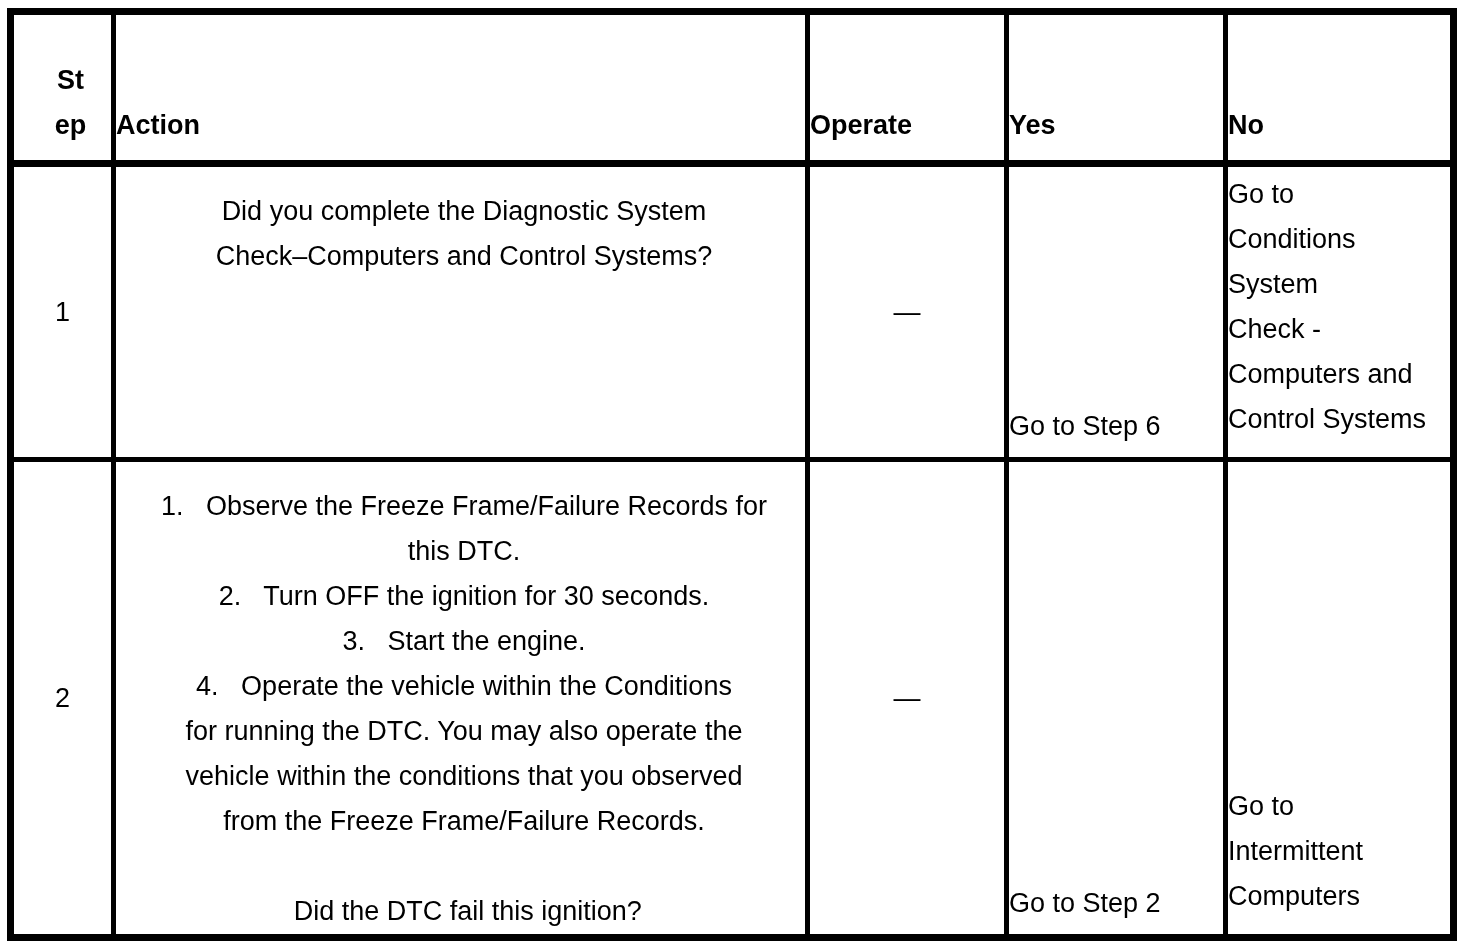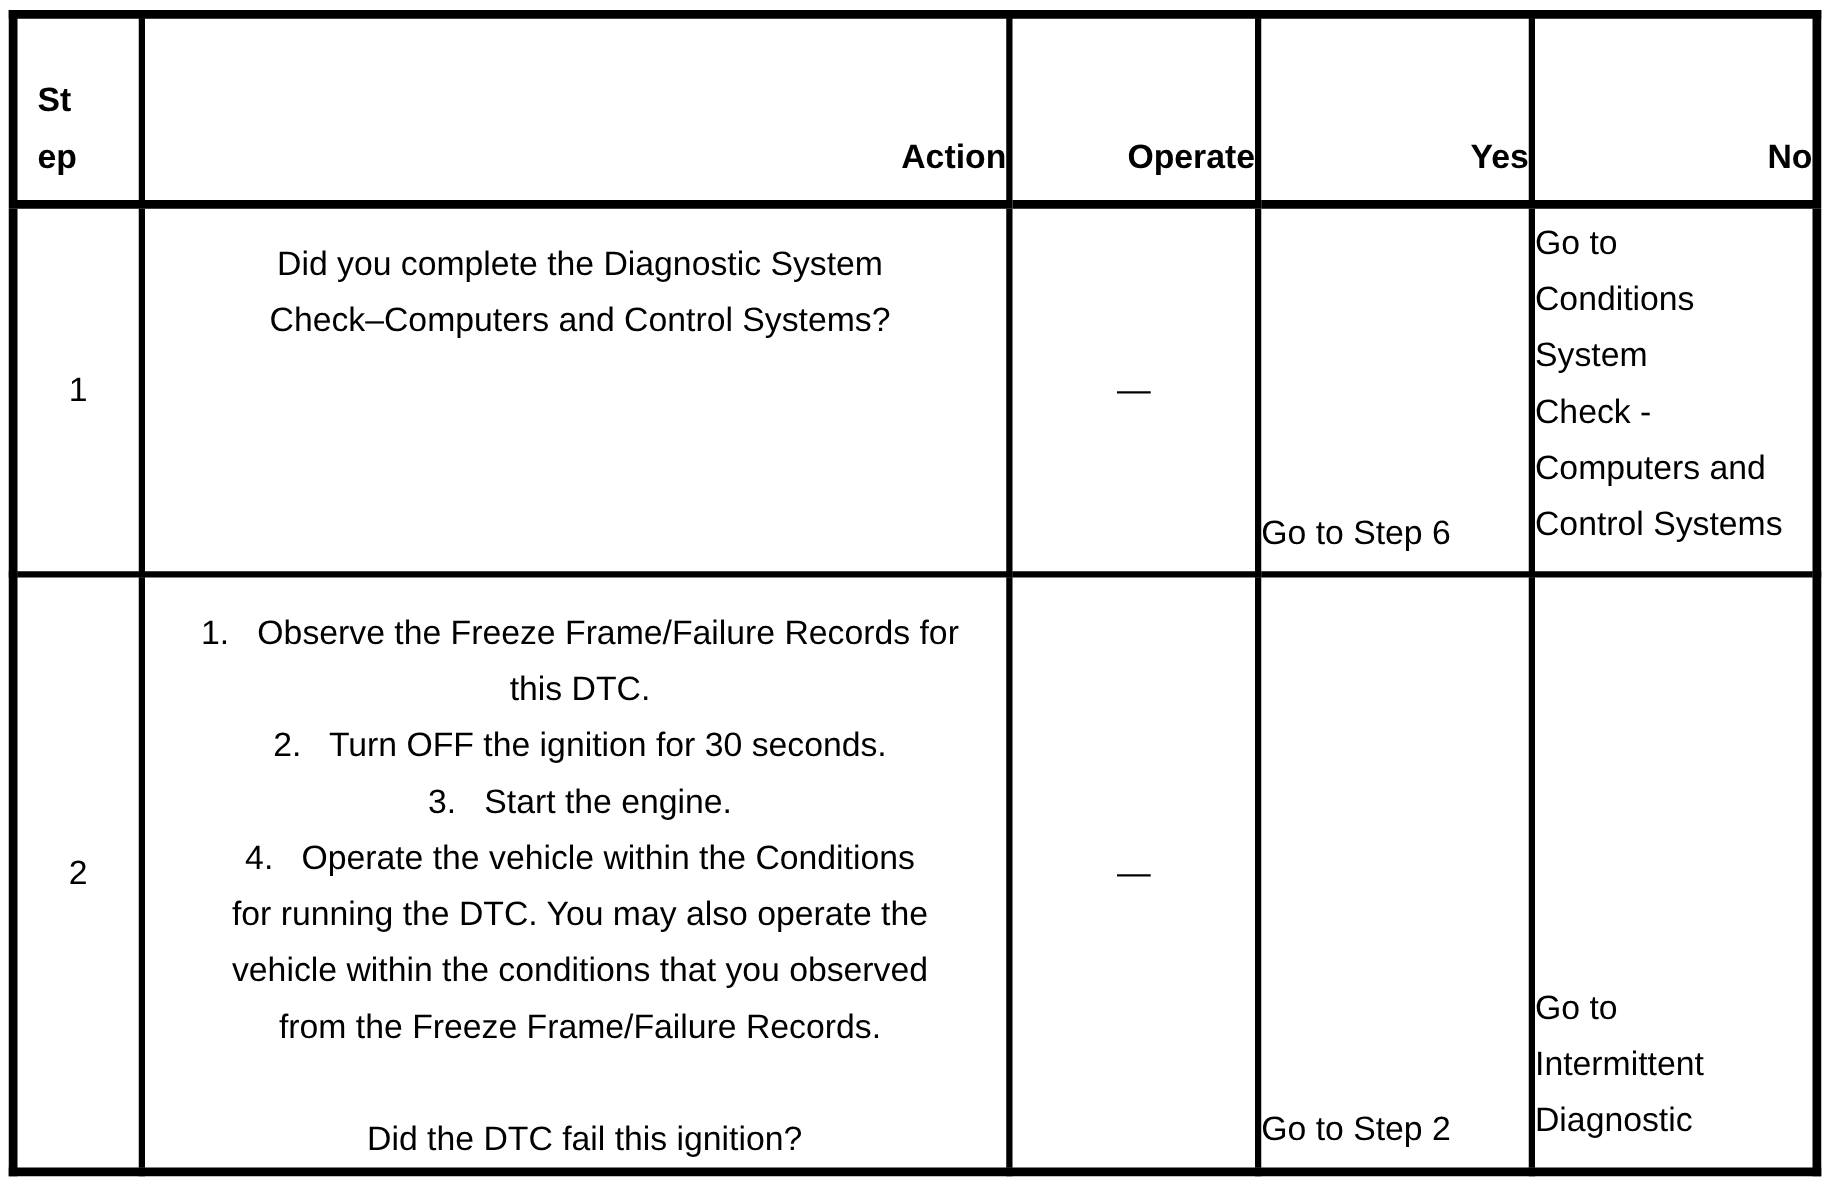--- a/index.html
+++ b/index.html
@@ -38,26 +38,26 @@
     font-weight: normal;
   }
   thead tr { height: 152px; }
   tr.row-1 { height: 296px; }
   tr.row-2 { height: auto; }
 
   thead th {
     border-bottom-width: 7px;
     font-weight: bold;
     vertical-align: bottom;
-    text-align: right;
+    text-align: left;
     padding-bottom: 12px;
     line-height: 45px;
   }
   th.step-head {
-    text-align: left;
+    text-align: center;
     padding-left: 16px;
   }
 
   td.step-cell {
     text-align: center;
     vertical-align: middle;
     line-height: 45px;
   }
   td.action-cell {
     vertical-align: top;
@@ -120,17 +120,17 @@
         </td>
     </tr>
     <tr class="row-2">
       <td class="step-cell">2</td>
       <td class="action-cell"><div class="line">1.   Observe the Freeze Frame/Failure Records for</div><div class="line">this DTC.</div><div class="line">2.   Turn OFF the ignition for 30 seconds.</div><div class="line">3.   Start the engine.</div><div class="line">4.   Operate the vehicle within the Conditions</div><div class="line">for running the DTC. You may also operate the</div><div class="line">vehicle within the conditions that you observed</div><div class="line">from the Freeze Frame/Failure Records.</div><div class="line">&nbsp;</div><div class="line"> Did the DTC fail this ignition?</div></td>
       <td class="values-cell">—</td>
       <td class="yes-cell">Go to Step 2</td>
       <td class="no-cell">
           <div class="line">Go to</div>
           <div class="line">Intermittent</div>
-          <div class="line">Diagnostic</div>
+          <div class="line">Computers</div>
         </td>
     </tr>
   </tbody>
 </table>
 
 </body></html>

